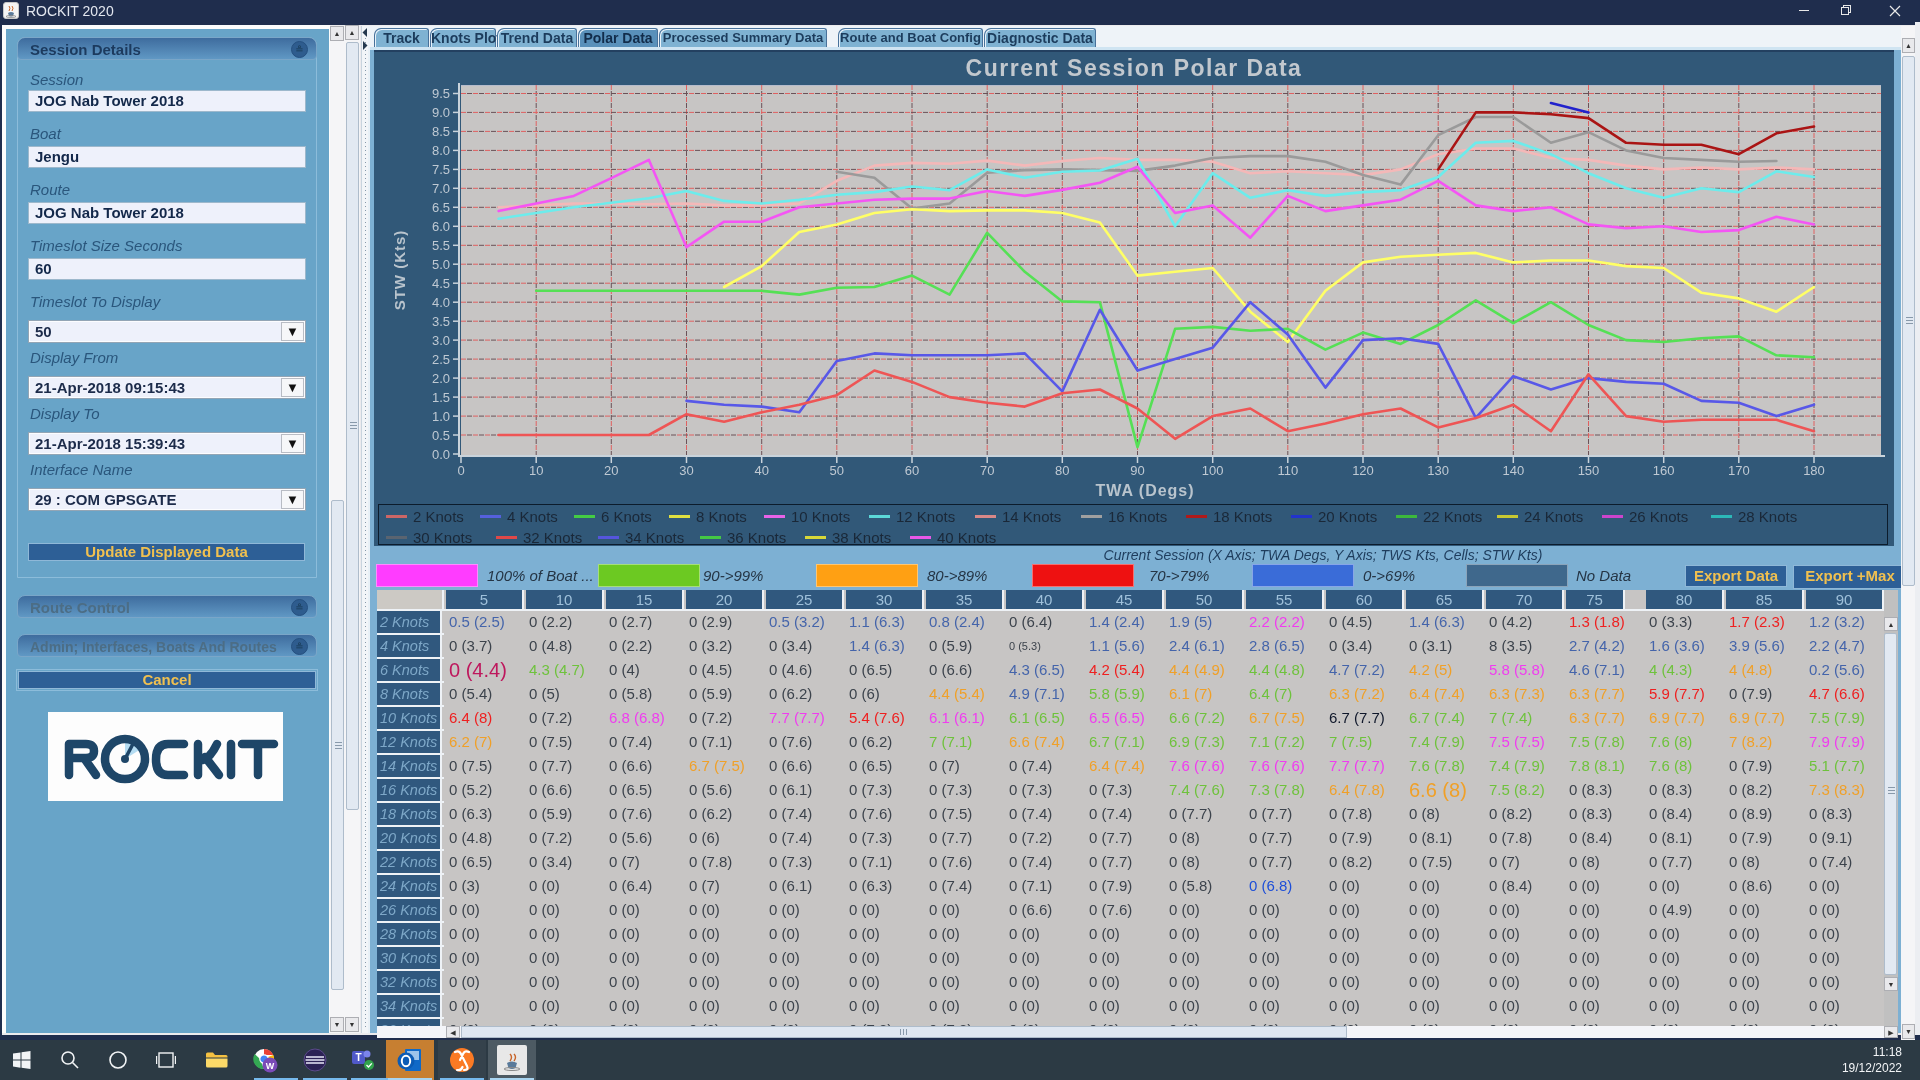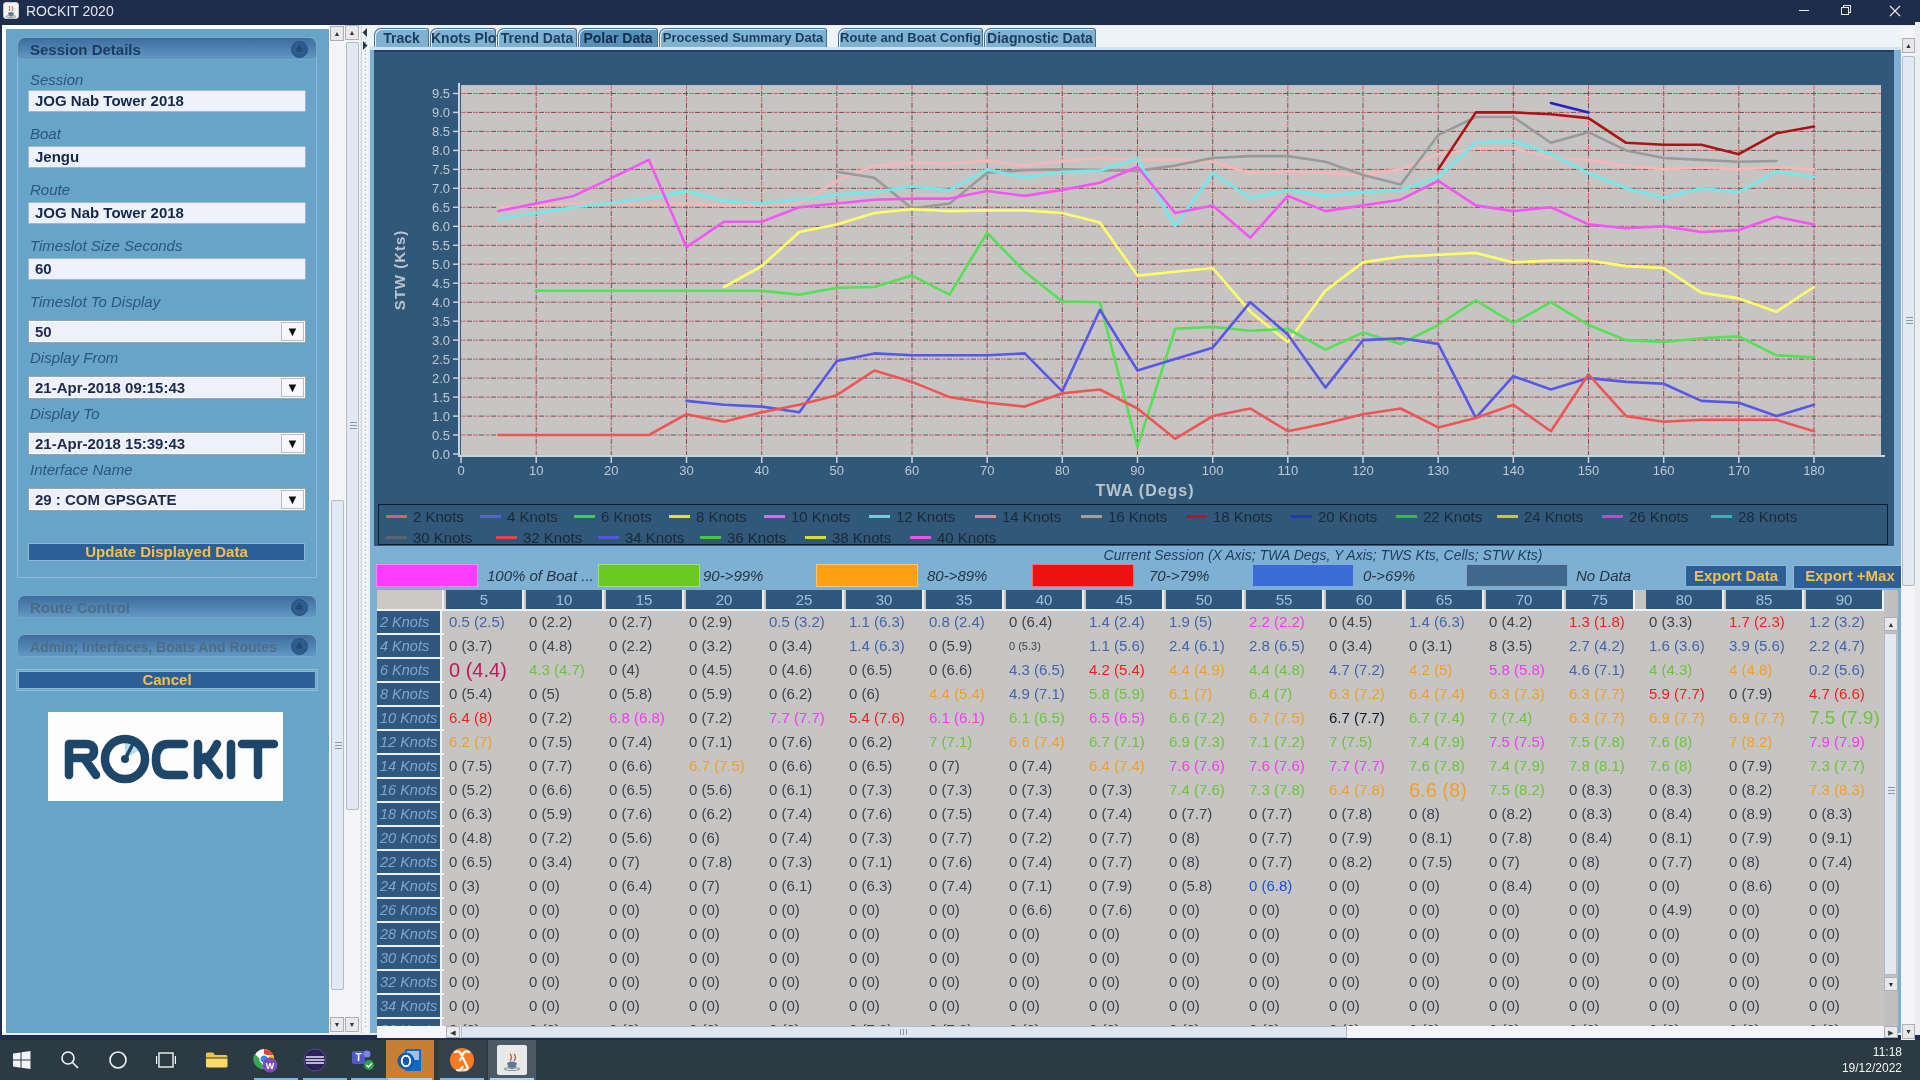--- a/index.html
+++ b/index.html
@@ -129,20 +129,21 @@
 <div class="tab" style="left:374px;width:55px">Track</div>
 <div class="tab" style="left:430px;width:66px">Knots Plot</div>
 <div class="tab" style="left:497px;width:80px">Trend Data</div>
 <div class="tab" style="left:578px;width:80px;background:#5990ba;color:#122c4a">Polar Data</div>
 <div class="tab" style="left:659px;width:168px;font-size:13px">Processed Summary Data</div>
 <div class="tab" style="left:838px;width:145px;font-size:13px">Route and Boat Config</div>
 <div class="tab" style="left:984px;width:112px">Diagnostic Data</div>
 <div class="abs" style="left:370px;top:47px;width:1531px;height:3px;background:#cfe4f2"></div>
 
 <div class="abs" style="left:374px;top:50px;width:1520px;height:496px;background:#315878;border-top:2px solid #234060">
+  <div class="abs" style="left:0;top:3px;width:1520px;height:26px;text-align:center;font-size:23px;font-weight:bold;letter-spacing:1.5px;color:#c2c8ce">Current Session Polar Data</div>
   <svg width="1520" height="496" style="position:absolute;left:0;top:0">
 <rect x="87" y="33" width="1420" height="370" fill="#c7c5c4"></rect>
 <line x1="87" y1="33.5" x2="1507" y2="33.5" stroke="#b6bccc" stroke-width="1"></line>
 <line x1="162.2" y1="33" x2="162.2" y2="403" stroke="#e06060" stroke-width="1" stroke-dasharray="5 7"></line>
 <line x1="162.2" y1="33" x2="162.2" y2="403" stroke="#6a5258" stroke-width="1" stroke-dasharray="5 7" stroke-dashoffset="-6"></line>
 <line x1="237.3" y1="33" x2="237.3" y2="403" stroke="#e06060" stroke-width="1" stroke-dasharray="5 7"></line>
 <line x1="237.3" y1="33" x2="237.3" y2="403" stroke="#6a5258" stroke-width="1" stroke-dasharray="5 7" stroke-dashoffset="-6"></line>
 <line x1="312.5" y1="33" x2="312.5" y2="403" stroke="#e06060" stroke-width="1" stroke-dasharray="5 7"></line>
 <line x1="312.5" y1="33" x2="312.5" y2="403" stroke="#6a5258" stroke-width="1" stroke-dasharray="5 7" stroke-dashoffset="-6"></line>
 <line x1="387.7" y1="33" x2="387.7" y2="403" stroke="#e06060" stroke-width="1" stroke-dasharray="5 7"></line>
@@ -375,21 +376,21 @@
 <div style="position:absolute;left:389px;top:0;width:78px;height:19px;background:#30587e;border-right:2px solid #eef2f6;color:#9fc0da;font-size:15px;text-align:center;line-height:19px">25</div>
 <div style="position:absolute;left:469px;top:0;width:78px;height:19px;background:#30587e;border-right:2px solid #eef2f6;color:#9fc0da;font-size:15px;text-align:center;line-height:19px">30</div>
 <div style="position:absolute;left:549px;top:0;width:78px;height:19px;background:#30587e;border-right:2px solid #eef2f6;color:#9fc0da;font-size:15px;text-align:center;line-height:19px">35</div>
 <div style="position:absolute;left:629px;top:0;width:78px;height:19px;background:#30587e;border-right:2px solid #eef2f6;color:#9fc0da;font-size:15px;text-align:center;line-height:19px">40</div>
 <div style="position:absolute;left:709px;top:0;width:78px;height:19px;background:#30587e;border-right:2px solid #eef2f6;color:#9fc0da;font-size:15px;text-align:center;line-height:19px">45</div>
 <div style="position:absolute;left:789px;top:0;width:78px;height:19px;background:#30587e;border-right:2px solid #eef2f6;color:#9fc0da;font-size:15px;text-align:center;line-height:19px">50</div>
 <div style="position:absolute;left:869px;top:0;width:78px;height:19px;background:#30587e;border-right:2px solid #eef2f6;color:#9fc0da;font-size:15px;text-align:center;line-height:19px">55</div>
 <div style="position:absolute;left:949px;top:0;width:78px;height:19px;background:#30587e;border-right:2px solid #eef2f6;color:#9fc0da;font-size:15px;text-align:center;line-height:19px">60</div>
 <div style="position:absolute;left:1029px;top:0;width:78px;height:19px;background:#30587e;border-right:2px solid #eef2f6;color:#9fc0da;font-size:15px;text-align:center;line-height:19px">65</div>
 <div style="position:absolute;left:1109px;top:0;width:78px;height:19px;background:#30587e;border-right:2px solid #eef2f6;color:#9fc0da;font-size:15px;text-align:center;line-height:19px">70</div>
-<div style="position:absolute;left:1189px;top:0;width:69px;height:19px;background:#30587e;border-right:2px solid #eef2f6;color:#9fc0da;font-size:15px;text-align:center;line-height:19px">75</div>
+<div style="position:absolute;left:1189px;top:0;width:59px;height:19px;background:#30587e;border-right:2px solid #eef2f6;color:#9fc0da;font-size:15px;text-align:center;line-height:19px">75</div>
 <div style="position:absolute;left:1269px;top:0;width:78px;height:19px;background:#30587e;border-right:2px solid #eef2f6;color:#9fc0da;font-size:15px;text-align:center;line-height:19px">80</div>
 <div style="position:absolute;left:1349px;top:0;width:78px;height:19px;background:#30587e;border-right:2px solid #eef2f6;color:#9fc0da;font-size:15px;text-align:center;line-height:19px">85</div>
 <div style="position:absolute;left:1429px;top:0;width:78px;height:19px;background:#30587e;border-right:2px solid #eef2f6;color:#9fc0da;font-size:15px;text-align:center;line-height:19px">90</div>
 <div style="position:absolute;left:0;top:19px;width:1509px;height:2px;background:#eef2f6"></div>
 <div style="position:absolute;left:0;top:21px;width:65px;height:22px;background:#30587e;border-right:2px solid #eef2f6;color:#7ea8c8;font-size:14.5px;font-style:italic;line-height:22px;padding-left:3px;white-space:nowrap;overflow:hidden">2 Knots</div>
 <div style="position:absolute;left:0;top:43px;width:67px;height:2px;background:#eef2f6"></div>
 <div style="position:absolute;left:72px;top:21px;height:24px;color:#4464aa;font-size:15px;line-height:22px">0.5 (2.5)</div>
 <div style="position:absolute;left:152px;top:21px;height:24px;color:#3c434c;font-size:15px;line-height:22px">0 (2.2)</div>
 <div style="position:absolute;left:232px;top:21px;height:24px;color:#3c434c;font-size:15px;line-height:22px">0 (2.7)</div>
 <div style="position:absolute;left:312px;top:21px;height:24px;color:#3c434c;font-size:15px;line-height:22px">0 (2.9)</div>
@@ -479,21 +480,21 @@
 <div style="position:absolute;left:632px;top:117px;height:24px;color:#6ec23c;font-size:15px;line-height:22px">6.1 (6.5)</div>
 <div style="position:absolute;left:712px;top:117px;height:24px;color:#f03cf0;font-size:15px;line-height:22px">6.5 (6.5)</div>
 <div style="position:absolute;left:792px;top:117px;height:24px;color:#6ec23c;font-size:15px;line-height:22px">6.6 (7.2)</div>
 <div style="position:absolute;left:872px;top:117px;height:24px;color:#f0a028;font-size:15px;line-height:22px">6.7 (7.5)</div>
 <div style="position:absolute;left:952px;top:117px;height:24px;color:#0f172a;font-size:15px;line-height:22px">6.7 (7.7)</div>
 <div style="position:absolute;left:1032px;top:117px;height:24px;color:#6ec23c;font-size:15px;line-height:22px">6.7 (7.4)</div>
 <div style="position:absolute;left:1112px;top:117px;height:24px;color:#6ec23c;font-size:15px;line-height:22px">7 (7.4)</div>
 <div style="position:absolute;left:1192px;top:117px;height:24px;color:#f0a028;font-size:15px;line-height:22px">6.3 (7.7)</div>
 <div style="position:absolute;left:1272px;top:117px;height:24px;color:#f0a028;font-size:15px;line-height:22px">6.9 (7.7)</div>
 <div style="position:absolute;left:1352px;top:117px;height:24px;color:#f0a028;font-size:15px;line-height:22px">6.9 (7.7)</div>
-<div style="position:absolute;left:1432px;top:117px;height:24px;color:#6ec23c;font-size:19px;line-height:22px">7.5 (7.9)</div>
+<div style="position:absolute;left:1432px;top:117px;height:24px;color:#6ec23c;font-size:15px;line-height:22px">7.5 (7.9)</div>
 <div style="position:absolute;left:0;top:141px;width:65px;height:22px;background:#30587e;border-right:2px solid #eef2f6;color:#7ea8c8;font-size:14.5px;font-style:italic;line-height:22px;padding-left:3px;white-space:nowrap;overflow:hidden">12 Knots</div>
 <div style="position:absolute;left:0;top:163px;width:67px;height:2px;background:#eef2f6"></div>
 <div style="position:absolute;left:72px;top:141px;height:24px;color:#f0a028;font-size:15px;line-height:22px">6.2 (7)</div>
 <div style="position:absolute;left:152px;top:141px;height:24px;color:#3c434c;font-size:15px;line-height:22px">0 (7.5)</div>
 <div style="position:absolute;left:232px;top:141px;height:24px;color:#3c434c;font-size:15px;line-height:22px">0 (7.4)</div>
 <div style="position:absolute;left:312px;top:141px;height:24px;color:#3c434c;font-size:15px;line-height:22px">0 (7.1)</div>
 <div style="position:absolute;left:392px;top:141px;height:24px;color:#3c434c;font-size:15px;line-height:22px">0 (7.6)</div>
 <div style="position:absolute;left:472px;top:141px;height:24px;color:#3c434c;font-size:15px;line-height:22px">0 (6.2)</div>
 <div style="position:absolute;left:552px;top:141px;height:24px;color:#6ec23c;font-size:15px;line-height:22px">7 (7.1)</div>
 <div style="position:absolute;left:632px;top:141px;height:24px;color:#f0a028;font-size:15px;line-height:22px">6.6 (7.4)</div>
@@ -519,21 +520,21 @@
 <div style="position:absolute;left:632px;top:165px;height:24px;color:#3c434c;font-size:15px;line-height:22px">0 (7.4)</div>
 <div style="position:absolute;left:712px;top:165px;height:24px;color:#f0a028;font-size:15px;line-height:22px">6.4 (7.4)</div>
 <div style="position:absolute;left:792px;top:165px;height:24px;color:#f03cf0;font-size:15px;line-height:22px">7.6 (7.6)</div>
 <div style="position:absolute;left:872px;top:165px;height:24px;color:#f03cf0;font-size:15px;line-height:22px">7.6 (7.6)</div>
 <div style="position:absolute;left:952px;top:165px;height:24px;color:#f03cf0;font-size:15px;line-height:22px">7.7 (7.7)</div>
 <div style="position:absolute;left:1032px;top:165px;height:24px;color:#6ec23c;font-size:15px;line-height:22px">7.6 (7.8)</div>
 <div style="position:absolute;left:1112px;top:165px;height:24px;color:#6ec23c;font-size:15px;line-height:22px">7.4 (7.9)</div>
 <div style="position:absolute;left:1192px;top:165px;height:24px;color:#6ec23c;font-size:15px;line-height:22px">7.8 (8.1)</div>
 <div style="position:absolute;left:1272px;top:165px;height:24px;color:#6ec23c;font-size:15px;line-height:22px">7.6 (8)</div>
 <div style="position:absolute;left:1352px;top:165px;height:24px;color:#3c434c;font-size:15px;line-height:22px">0 (7.9)</div>
-<div style="position:absolute;left:1432px;top:165px;height:24px;color:#6ec23c;font-size:15px;line-height:22px">7.3 (7.7)</div>
+<div style="position:absolute;left:1432px;top:165px;height:24px;color:#6ec23c;font-size:15px;line-height:22px">5.1 (7.7)</div>
 <div style="position:absolute;left:0;top:189px;width:65px;height:22px;background:#30587e;border-right:2px solid #eef2f6;color:#7ea8c8;font-size:14.5px;font-style:italic;line-height:22px;padding-left:3px;white-space:nowrap;overflow:hidden">16 Knots</div>
 <div style="position:absolute;left:0;top:211px;width:67px;height:2px;background:#eef2f6"></div>
 <div style="position:absolute;left:72px;top:189px;height:24px;color:#3c434c;font-size:15px;line-height:22px">0 (5.2)</div>
 <div style="position:absolute;left:152px;top:189px;height:24px;color:#3c434c;font-size:15px;line-height:22px">0 (6.6)</div>
 <div style="position:absolute;left:232px;top:189px;height:24px;color:#3c434c;font-size:15px;line-height:22px">0 (6.5)</div>
 <div style="position:absolute;left:312px;top:189px;height:24px;color:#3c434c;font-size:15px;line-height:22px">0 (5.6)</div>
 <div style="position:absolute;left:392px;top:189px;height:24px;color:#3c434c;font-size:15px;line-height:22px">0 (6.1)</div>
 <div style="position:absolute;left:472px;top:189px;height:24px;color:#3c434c;font-size:15px;line-height:22px">0 (7.3)</div>
 <div style="position:absolute;left:552px;top:189px;height:24px;color:#3c434c;font-size:15px;line-height:22px">0 (7.3)</div>
 <div style="position:absolute;left:632px;top:189px;height:24px;color:#3c434c;font-size:15px;line-height:22px">0 (7.3)</div>

